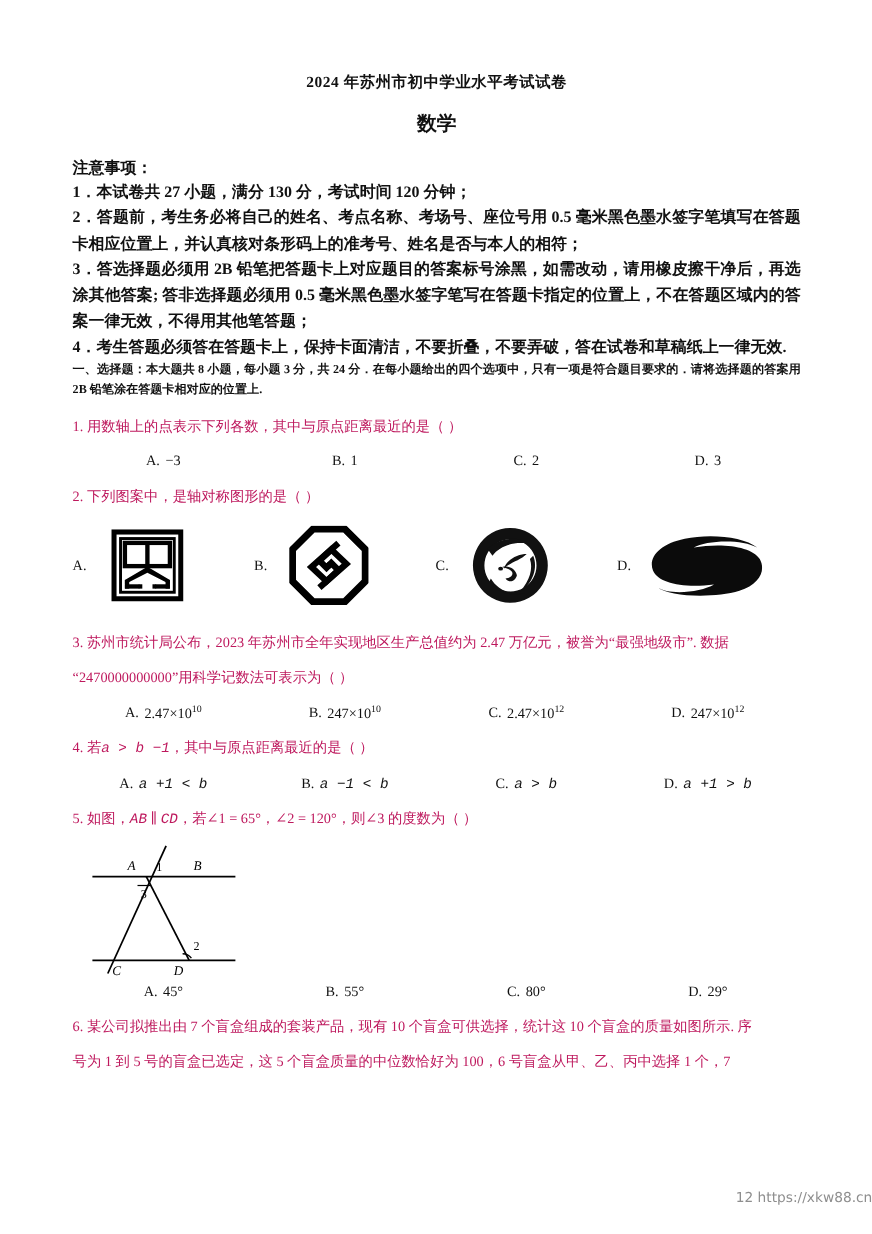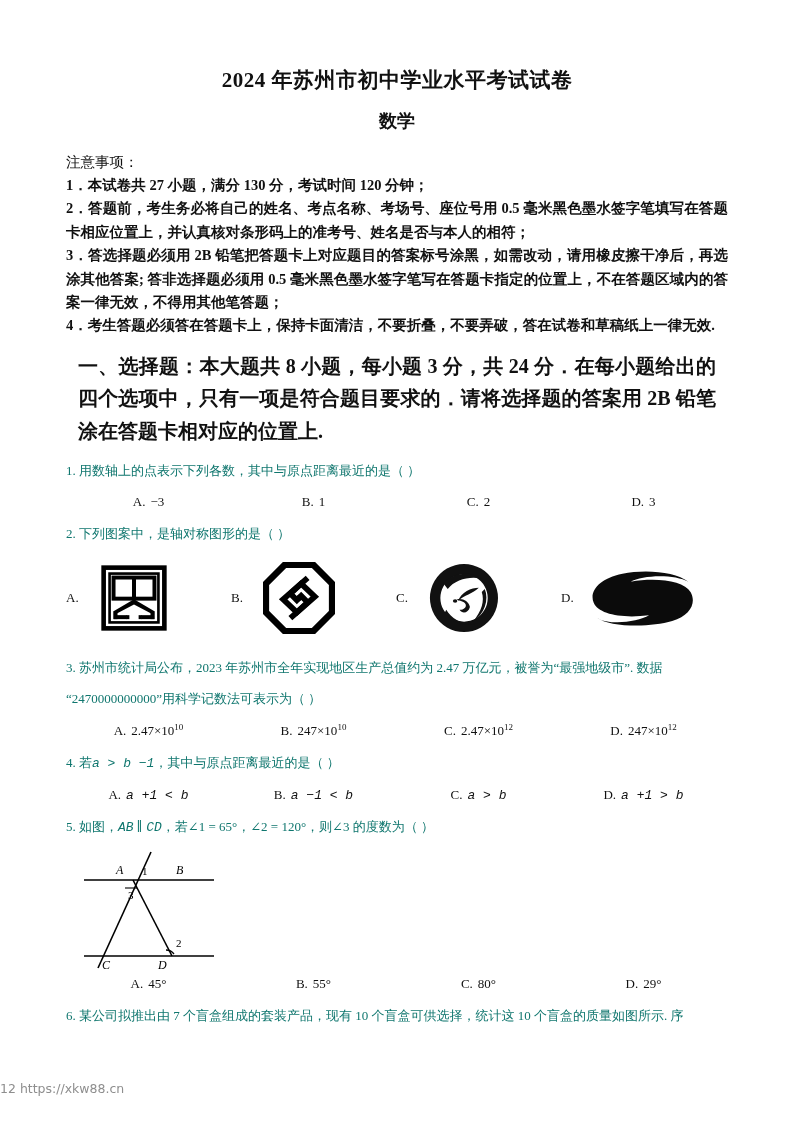--- a/index.html
+++ b/index.html
@@ -25,64 +25,64 @@
   .content {
     position: absolute;
     left: 66px;
     top: 60px;
     width: 662px;
   }
 
   
   .doc-title {
     text-align: center;
-    font-size: 21px;
+    font-size: 14px;
     font-weight: bold;
     letter-spacing: 0.5px;
     margin: 6px 0 0 0;
     line-height: 1.4;
   }
   .doc-subject {
     text-align: center;
     font-size: 18px;
     font-weight: bold;
     margin: 14px 0 0 0;
     line-height: 1.4;
   }
 
   
   .notice-head {
     font-size: 14.5px;
-    font-weight: normal;
+    font-weight: bold;
     margin: 18px 0 2px 0;
   }
   .notice-item {
     font-size: 14.5px;
     font-weight: bold;
     line-height: 1.62;
     text-align: justify;
     margin: 0;
   }
   .section-head {
-    font-size: 20px;
+    font-size: 11px;
     font-weight: bold;
     line-height: 1.62;
     text-align: justify;
-    margin: 12px;
+    margin: 0;
   }
 
   
   .q {
     margin-top: 13px;
   }
   .q-stem {
     font-size: 13px;
     line-height: 1.75;
     text-align: justify;
-    color: #0f766e;
+    color: #be185d;
   }
 
   .opts {
     display: flex;
     margin-top: 11px;
     font-size: 13px;
     text-align: center;
   }
   .opt {
     width: 165px;
@@ -127,21 +127,21 @@
     width: 150px;
     height: 130px;
   }
 
   
   .footer {
     position: absolute;
     left: 0;
     top: 1081px;
     width: 793px;
-    text-align: left;
+    text-align: right;
     font-size: 12.5px;
     color: #8e8e8e;
     font-family: "DejaVu Sans", sans-serif;
   }
 </style>
 </head>
 <body>
 
 <div class="page">
   <div class="content">
@@ -313,18 +313,19 @@
           <span class="opt-lbl">C.</span><span>80°</span>
         </div>
         <div class="opt">
           <span class="opt-lbl">D.</span><span>29°</span>
         </div>
       </div>
     </div>
 
     <div class="q">
       <div class="q-stem">6. 某公司拟推出由 7 个盲盒组成的套装产品，现有 10 个盲盒可供选择，统计这 10 个盲盒的质量如图所示. 序</div>
+      <div class="q-stem" style="margin-top:10px">号为 1 到 5 号的盲盒已选定，这 5 个盲盒质量的中位数恰好为 100，6 号盲盒从甲、乙、丙中选择 1 个，7</div>
     </div>
 
   </div>
 
   <div class="footer">12 https://xkw88.cn</div>
 </div>
 
 </body></html>

